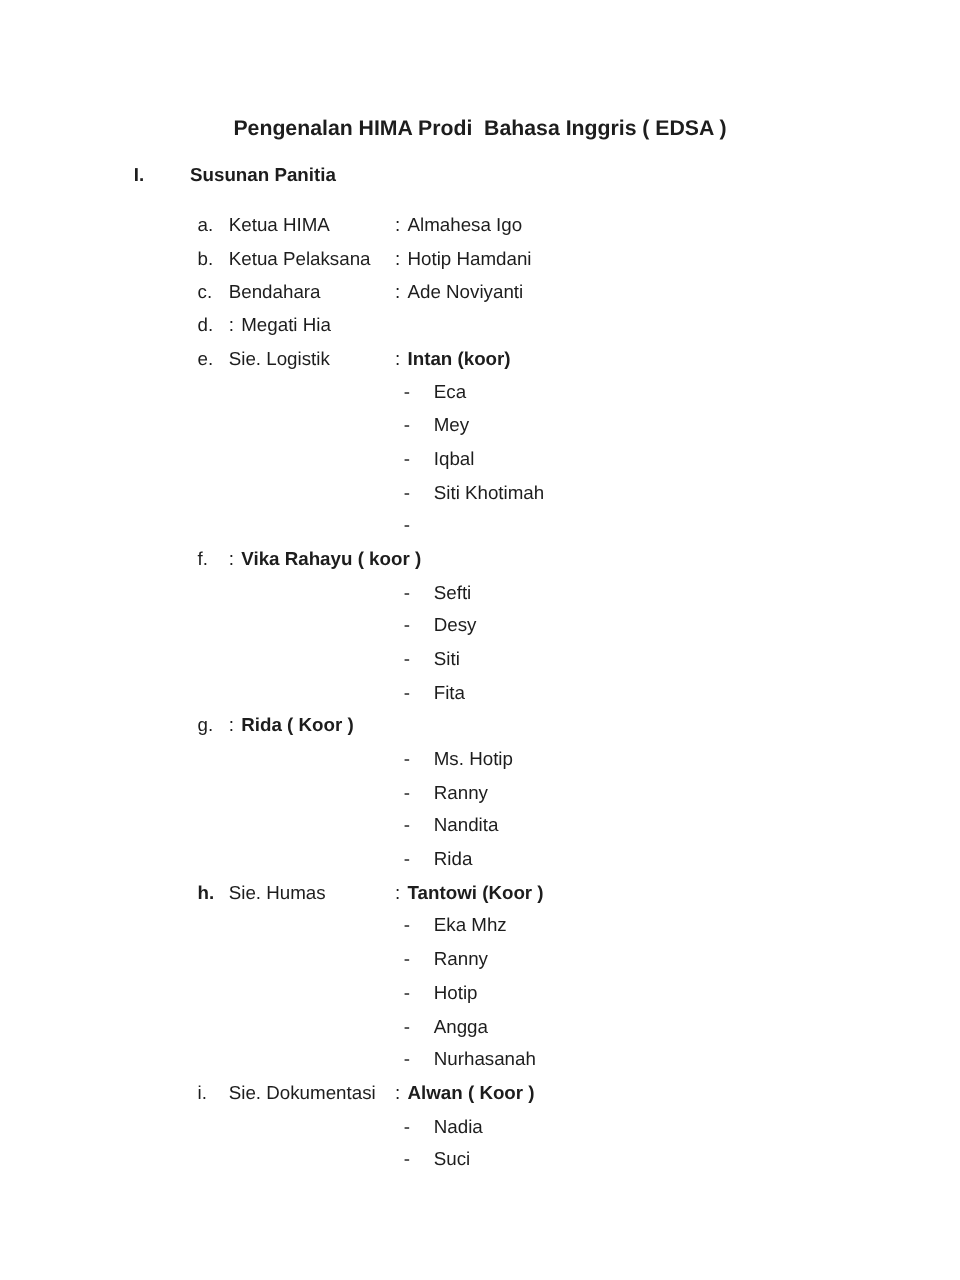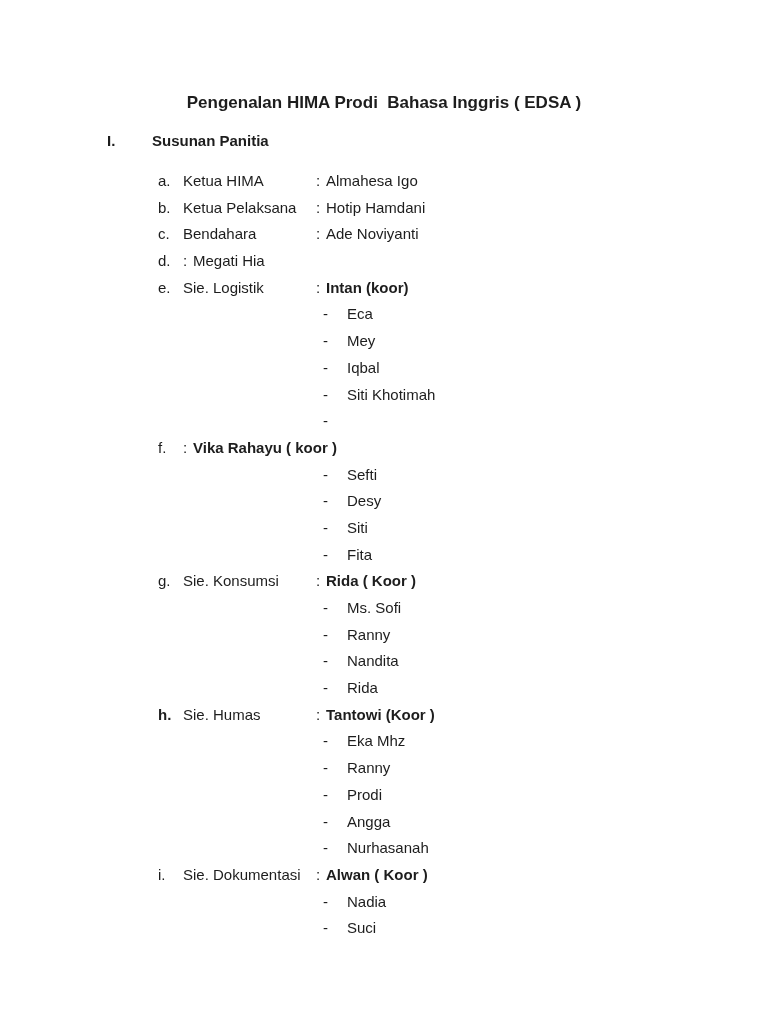--- a/index.html
+++ b/index.html
@@ -136,28 +136,27 @@
       <span class="dash">-</span>
       <span>Siti</span>
     </div>
     <div class="mrow">
       <span class="dash">-</span>
       <span>Fita</span>
     </div>
 
     <div class="row">
       <span class="letter">g.</span>
-      <span class="label">Sie. Konsumsi</span>
       <span class="colon">:</span>
       <span class="value b">Rida ( Koor )</span>
     </div>
 
     <div class="mrow">
       <span class="dash">-</span>
-      <span>Ms. Sofi</span>
+      <span>Ms. Hotip</span>
     </div>
     <div class="mrow">
       <span class="dash">-</span>
       <span>Ranny</span>
     </div>
     <div class="mrow">
       <span class="dash">-</span>
       <span>Nandita</span>
     </div>
     <div class="mrow">
@@ -175,21 +174,21 @@
     <div class="mrow">
       <span class="dash">-</span>
       <span>Eka Mhz</span>
     </div>
     <div class="mrow">
       <span class="dash">-</span>
       <span>Ranny</span>
     </div>
     <div class="mrow">
       <span class="dash">-</span>
-      <span>Prodi</span>
+      <span>Hotip</span>
     </div>
     <div class="mrow">
       <span class="dash">-</span>
       <span>Angga</span>
     </div>
     <div class="mrow">
       <span class="dash">-</span>
       <span>Nurhasanah</span>
     </div>
 

